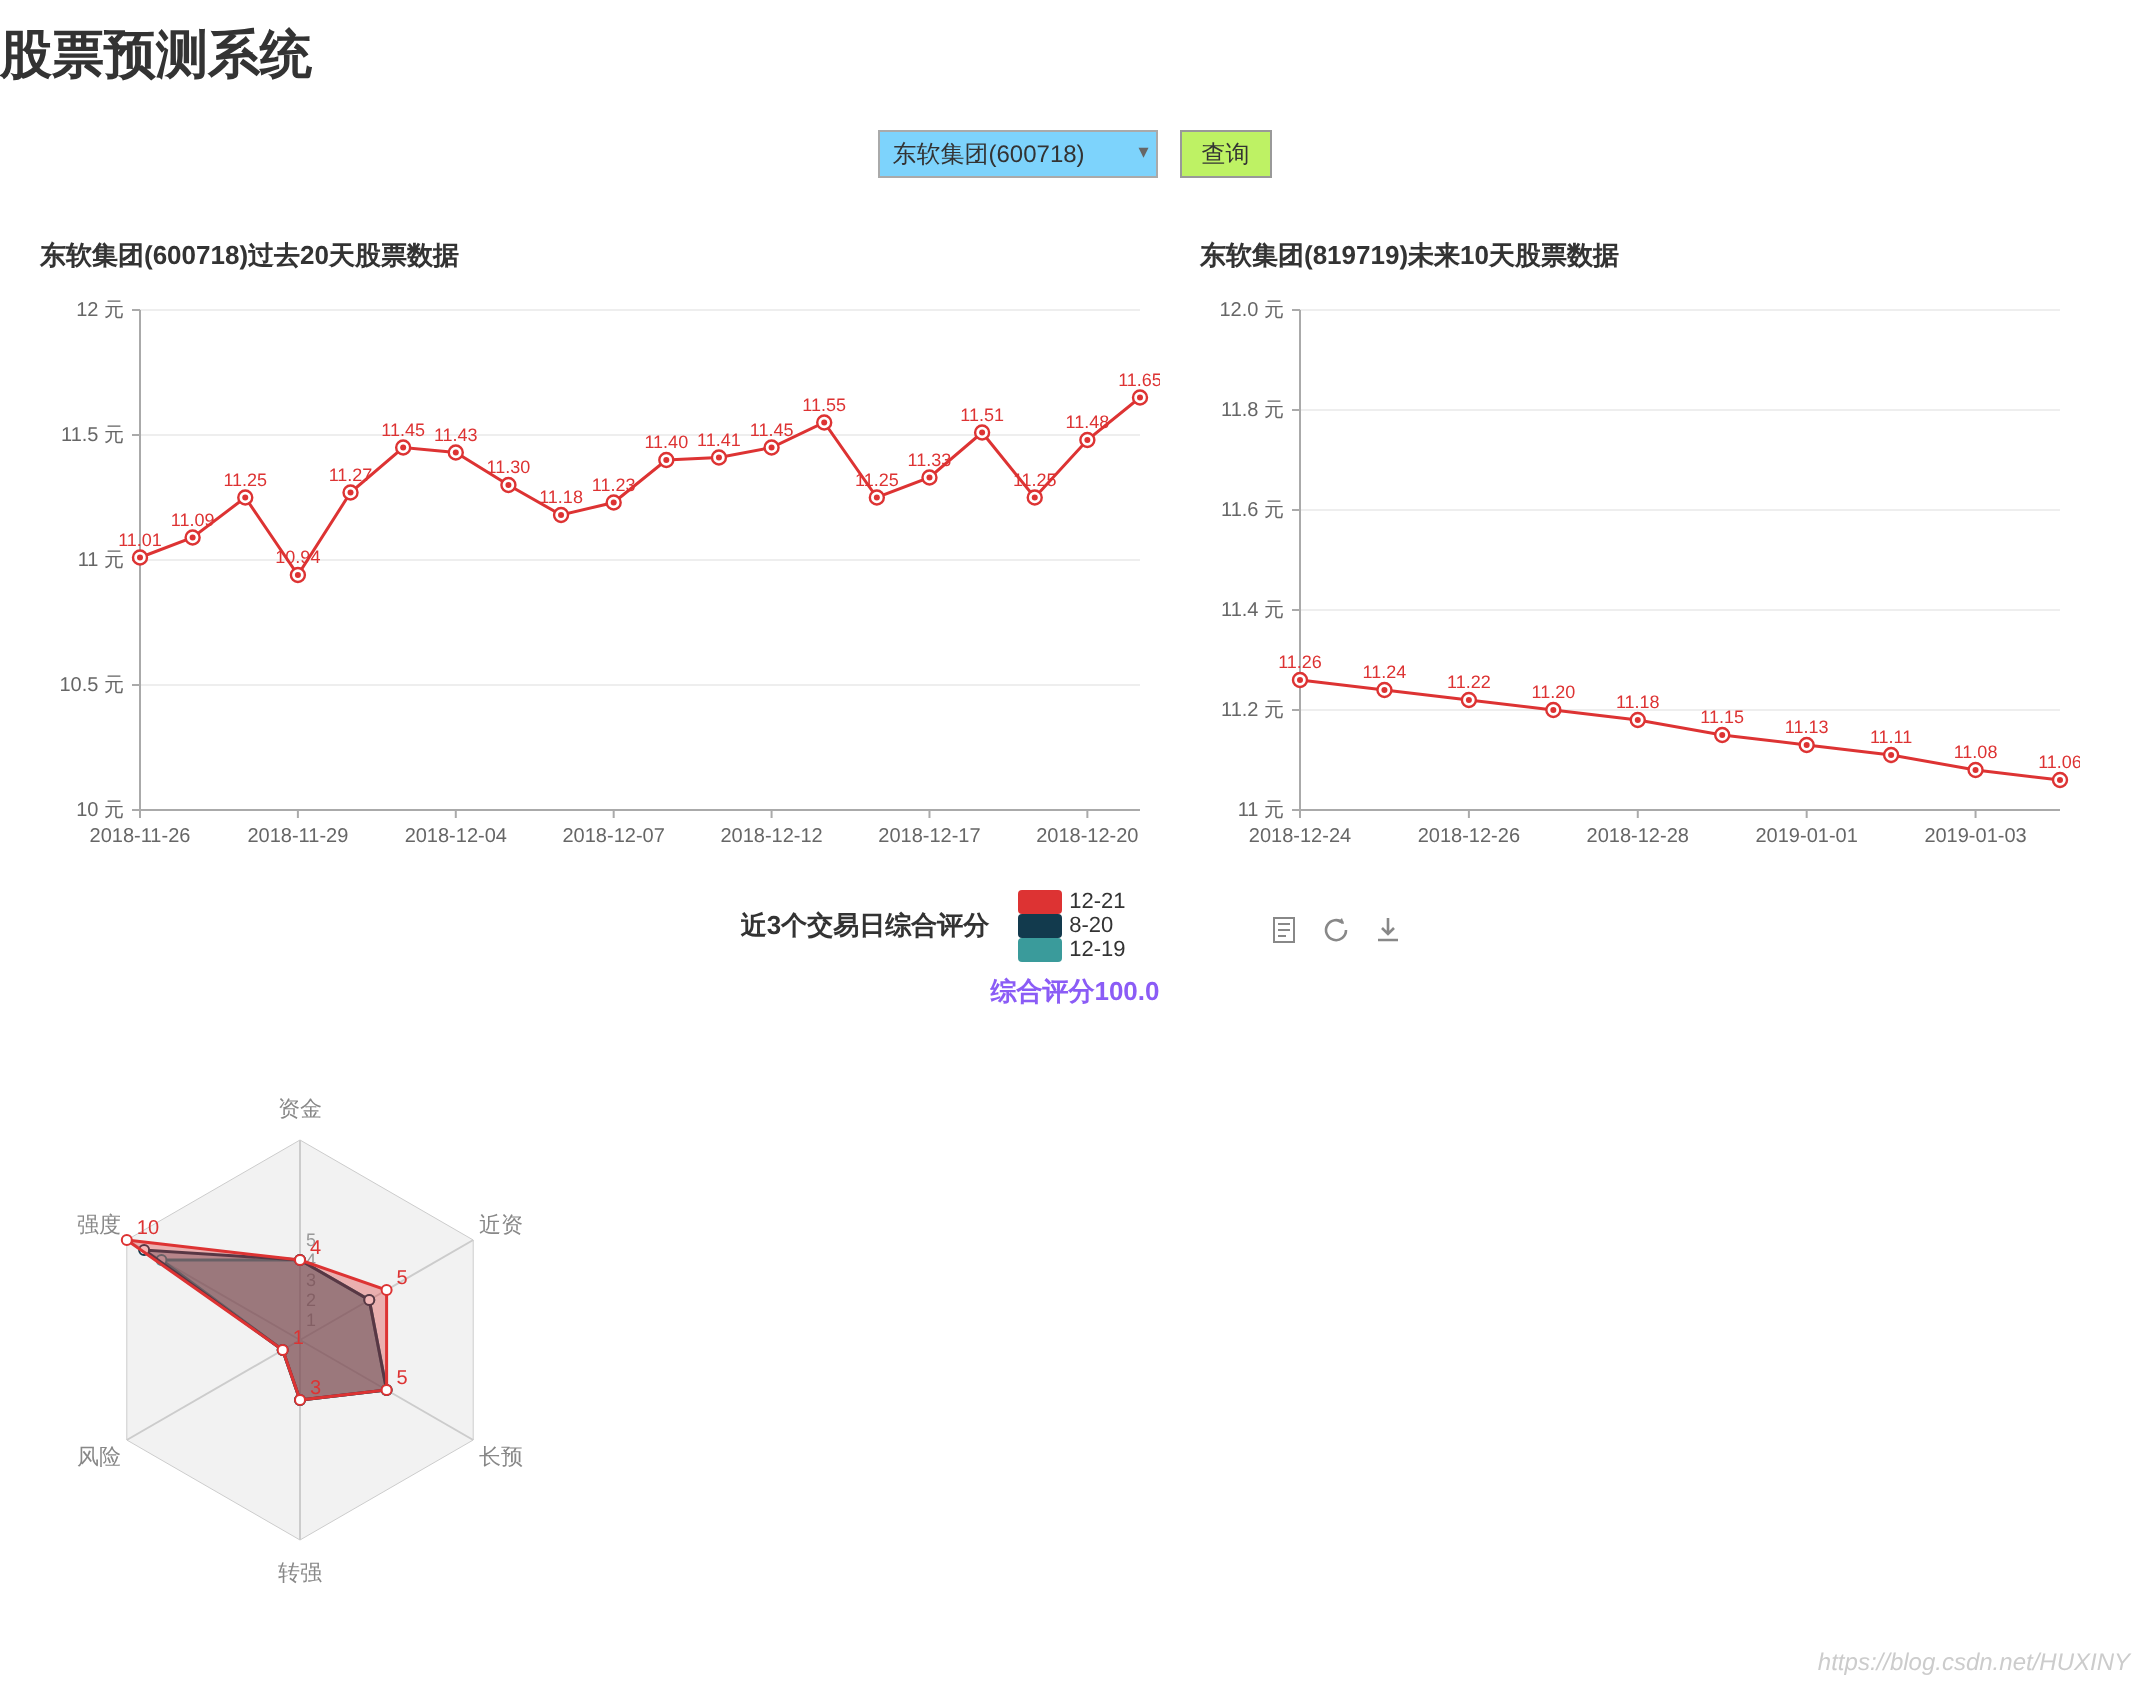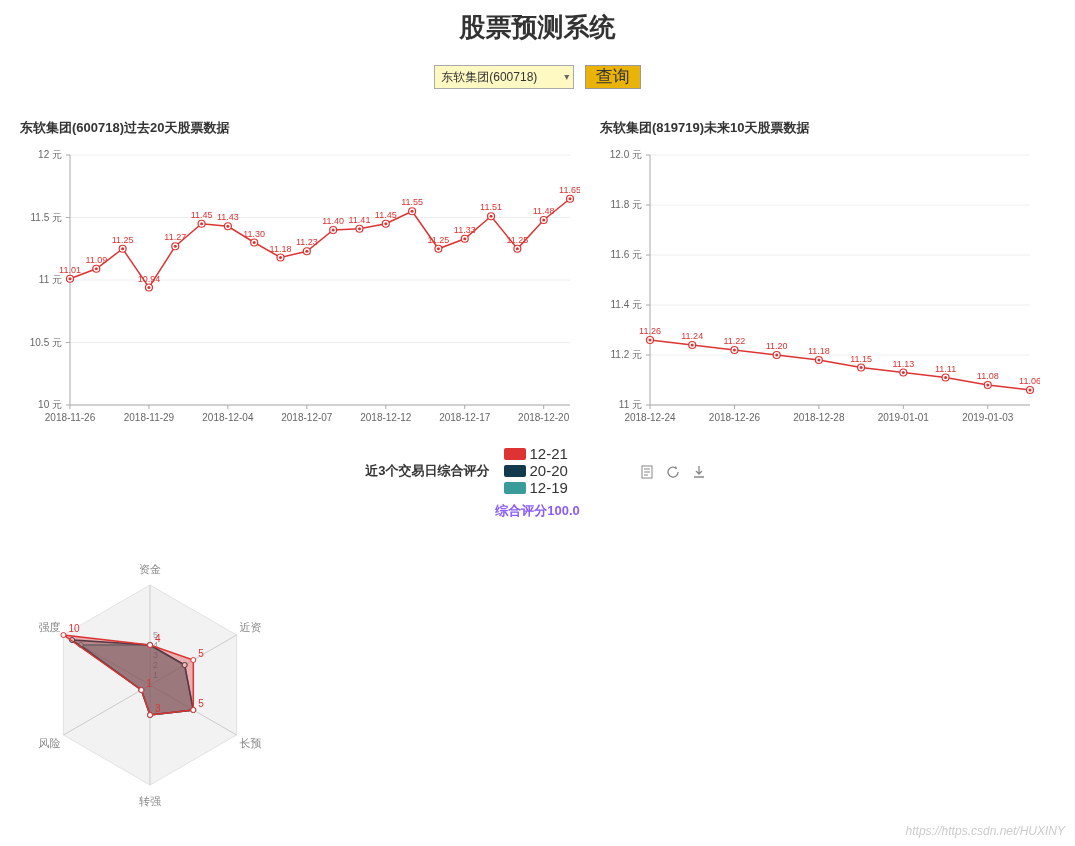--- a/index.html
+++ b/index.html
@@ -4,52 +4,51 @@
   <style>
     * { box-sizing: border-box; }
     body {
       margin: 0; padding: 0;
       font-family: "Microsoft YaHei", Arial, sans-serif;
       background: #fff;
       color: #333;
       width: 1075px;
     }
     .page-title {
-      text-align: center;
       font-size: 26px;
       font-weight: bold;
       margin: 10px 0 20px;
     }
     .controls {
       text-align: center;
       margin-bottom: 30px;
     }
     .select-wrap {
       display: inline-block;
       width: 140px; height: 24px;
       border: 1px solid #aaa;
       font-size: 12px;
       line-height: 22px;
       position: relative;
       text-align: left;
       padding: 0 16px 0 6px;
       vertical-align: middle;
-      background: #fef9c3;
+      background: #7dd3fc;
     }
     .select-wrap::after {
       content: "▾";
       position: absolute; right: 4px; top: 0;
       font-size: 10px; color: #666;
     }
     .query-btn {
       display: inline-block;
       height: 24px; padding: 0 10px;
       border: 1px solid #999;
-      background: #eab308;
-      font-size: 17px;
+      background: #bef264;
+      font-size: 12px;
       line-height: 22px;
       vertical-align: middle;
       margin-left: 6px;
       cursor: pointer;
     }
     .charts-row { display: flex; padding: 0 20px; gap: 20px; }
     .chart-col.left  { width: 560px; }
     .chart-col.right { width: 440px; }
     .chart-title {
       font-size: 13px; font-weight: bold; margin-bottom: 8px;
@@ -58,21 +57,21 @@
     .series-line { fill: none; stroke: #d33; stroke-width: 1.5; }
     .series-pt-outer { fill: #fff; stroke: #d33; stroke-width: 1.2; }
     .series-pt-inner { fill: #d33; }
     .pt-label { font-size: 9px; fill: #d33; text-anchor: middle; }
     .radar-wrap { text-align: left; margin-top: 20px; }
     .legend-row {
       display: flex; align-items: center; justify-content: center;
       gap: 14px; font-size: 12px; margin: 10px 0 6px;
     }
     .legend-title { font-weight: bold; font-size: 13px; }
-    .legend-item { display: flex; align-items: center; gap: 4px; font-size: 15px; }
+    .legend-item { display: flex; align-items: center; gap: 4px; font-size: 11px; }
     .legend-swatch { width: 22px; height: 12px; border-radius: 2px; }
     .score-line { color: #8b5cf6; font-weight: bold; font-size: 13px; text-align: center; }
     .toolbox { margin-top: 6px; color: #888; font-size: 14px; }
     .toolbox span { margin: 0 4px; cursor: pointer; display: inline-block; }
     .radar-axis-label { font-size: 11px; fill: #888; }
     .radar-value-label { font-size: 10px; fill: #d33; }
     .radar-tick-label { font-size: 9px; fill: #999; }
     .watermark {
       position: fixed; right: 10px; bottom: 8px;
       color: #ccc; font-size: 12px; font-style: italic;
@@ -259,21 +258,21 @@
 
 <div class="legend-row">
   <span class="legend-title">近3个交易日综合评分</span>
   <span id="legend-items">
       <span class="legend-item">
         <span class="legend-swatch" style="background: rgb(221, 51, 51);"></span>
         <span>12-21</span>
       </span>
       <span class="legend-item">
         <span class="legend-swatch" style="background: rgb(18, 58, 77);"></span>
-        <span>20-20</span>
+        <span>8-20</span>
       </span>
       <span class="legend-item">
         <span class="legend-swatch" style="background: rgb(58, 155, 155);"></span>
         <span>12-19</span>
       </span>
     </span>
   <span style="width:40px"></span>
   <span class="toolbox">
     <span>
       <svg width="14" height="14" viewBox="0 0 14 14">
@@ -345,13 +344,13 @@
       <circle cx="63.39745962155614" cy="94.99999999999999" r="2.5" fill="#fff" stroke="#d33"></circle>
       <text x="155" y="102" class="radar-value-label">4</text>
       <text x="198.30127018922192" y="117" class="radar-value-label">5</text>
       <text x="198.30127018922195" y="167" class="radar-value-label">5</text>
       <text x="155" y="172" class="radar-value-label">3</text>
       <text x="146.3397459621556" y="147" class="radar-value-label">1</text>
       <text x="68.39745962155614" y="91.99999999999999" class="radar-value-label">10</text>
     </svg>
 </div>
 
-<div class="watermark">https://https.csdn.net/HUXINY</div>
+<div class="watermark">https://blog.csdn.net/HUXINY</div>
 
 </body></html>

